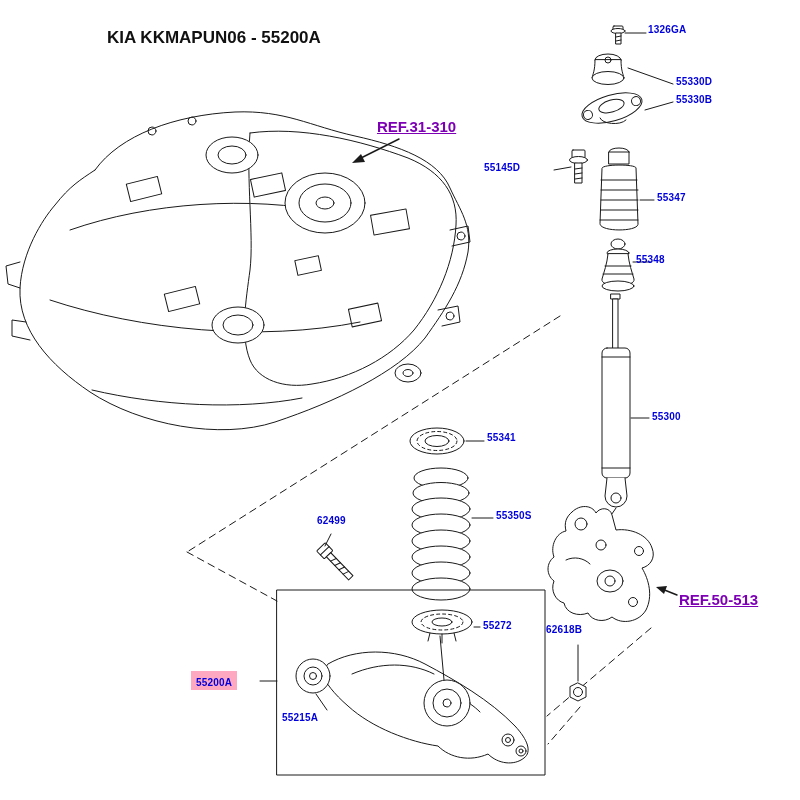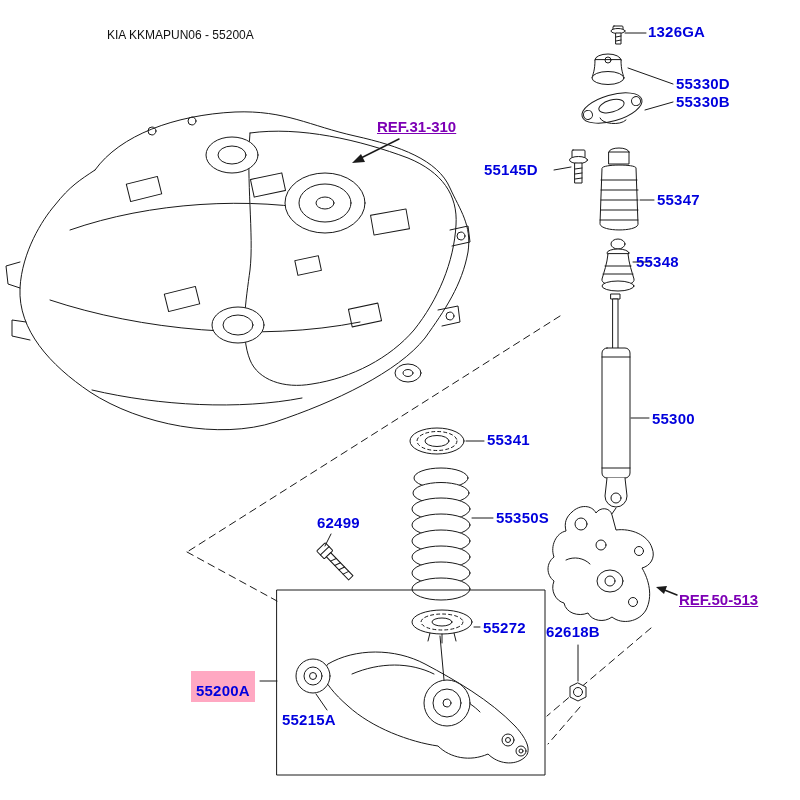--- a/index.html
+++ b/index.html
@@ -9,24 +9,24 @@
     --line:#1a1a1a;
   }
   html,body{margin:0;padding:0;background:#ffffff;}
   .stage{
     position:relative;width:800px;height:800px;background:#ffffff;overflow:hidden;
     font-family:"Liberation Sans", sans-serif;
   }
   .stage svg{position:absolute;left:0;top:0;}
   .labels{position:absolute;left:0;top:0;width:800px;height:800px;}
   .labels > div{position:absolute;white-space:nowrap;line-height:1.1;}
-  .hdr{font-size:12px;color:#111;font-weight:400;}
-  .pl{font-size:15px;font-weight:700;color:var(--part-label);letter-spacing:.2px;cursor:pointer;}
+  .hdr{font-size:17px;color:#111;font-weight:700;}
+  .pl{font-size:10px;font-weight:700;color:var(--part-label);letter-spacing:.2px;cursor:pointer;}
   .rl{font-size:15px;font-weight:700;color:var(--ref-label);text-decoration:underline;cursor:pointer;}
-  .hl{background:var(--highlight);padding:12px 5px 2px 5px;}
+  .hl{background:var(--highlight);padding:6px 5px 2px 5px;}
   svg .s{stroke:var(--line);stroke-width:1;fill:none;stroke-linejoin:round;stroke-linecap:round;}
   svg .sf{stroke:var(--line);stroke-width:1;fill:#ffffff;stroke-linejoin:round;stroke-linecap:round;}
   svg .dash{stroke-dasharray:7 5;}
   svg .ah{fill:var(--line);stroke:none;}
 </style>
 </head>
 <body>
 
 <div class="stage">
 

